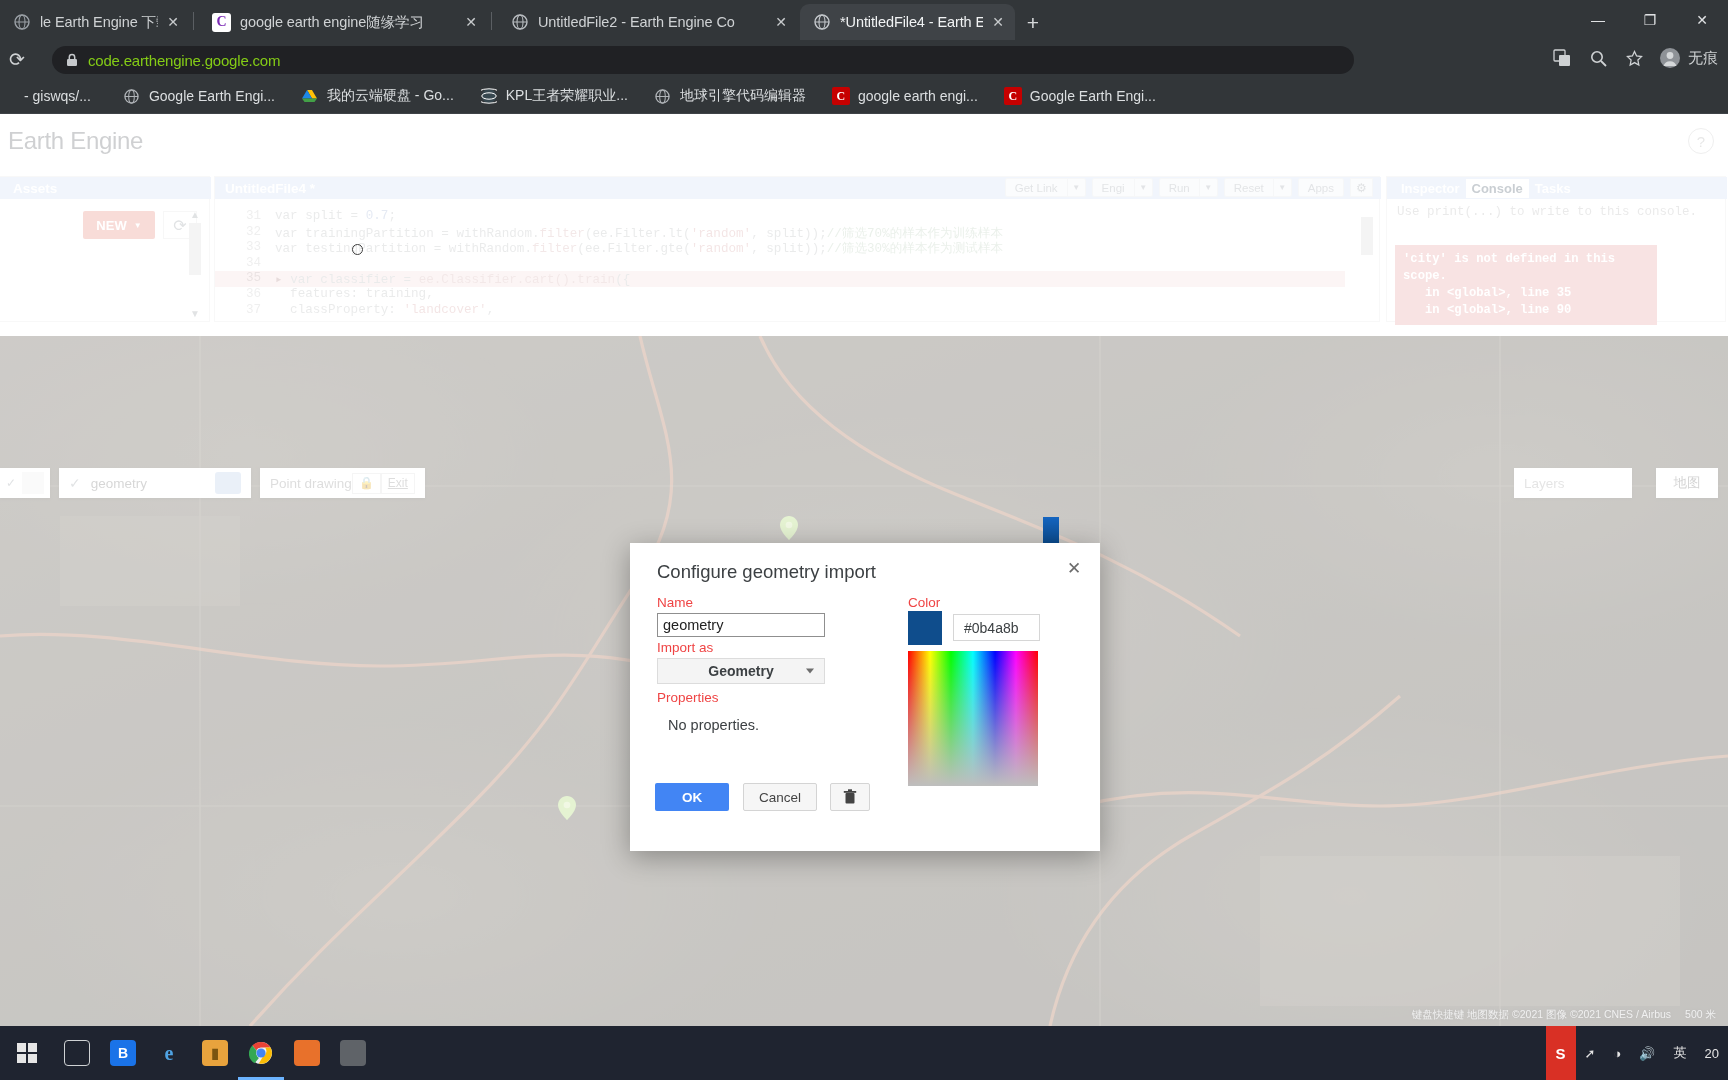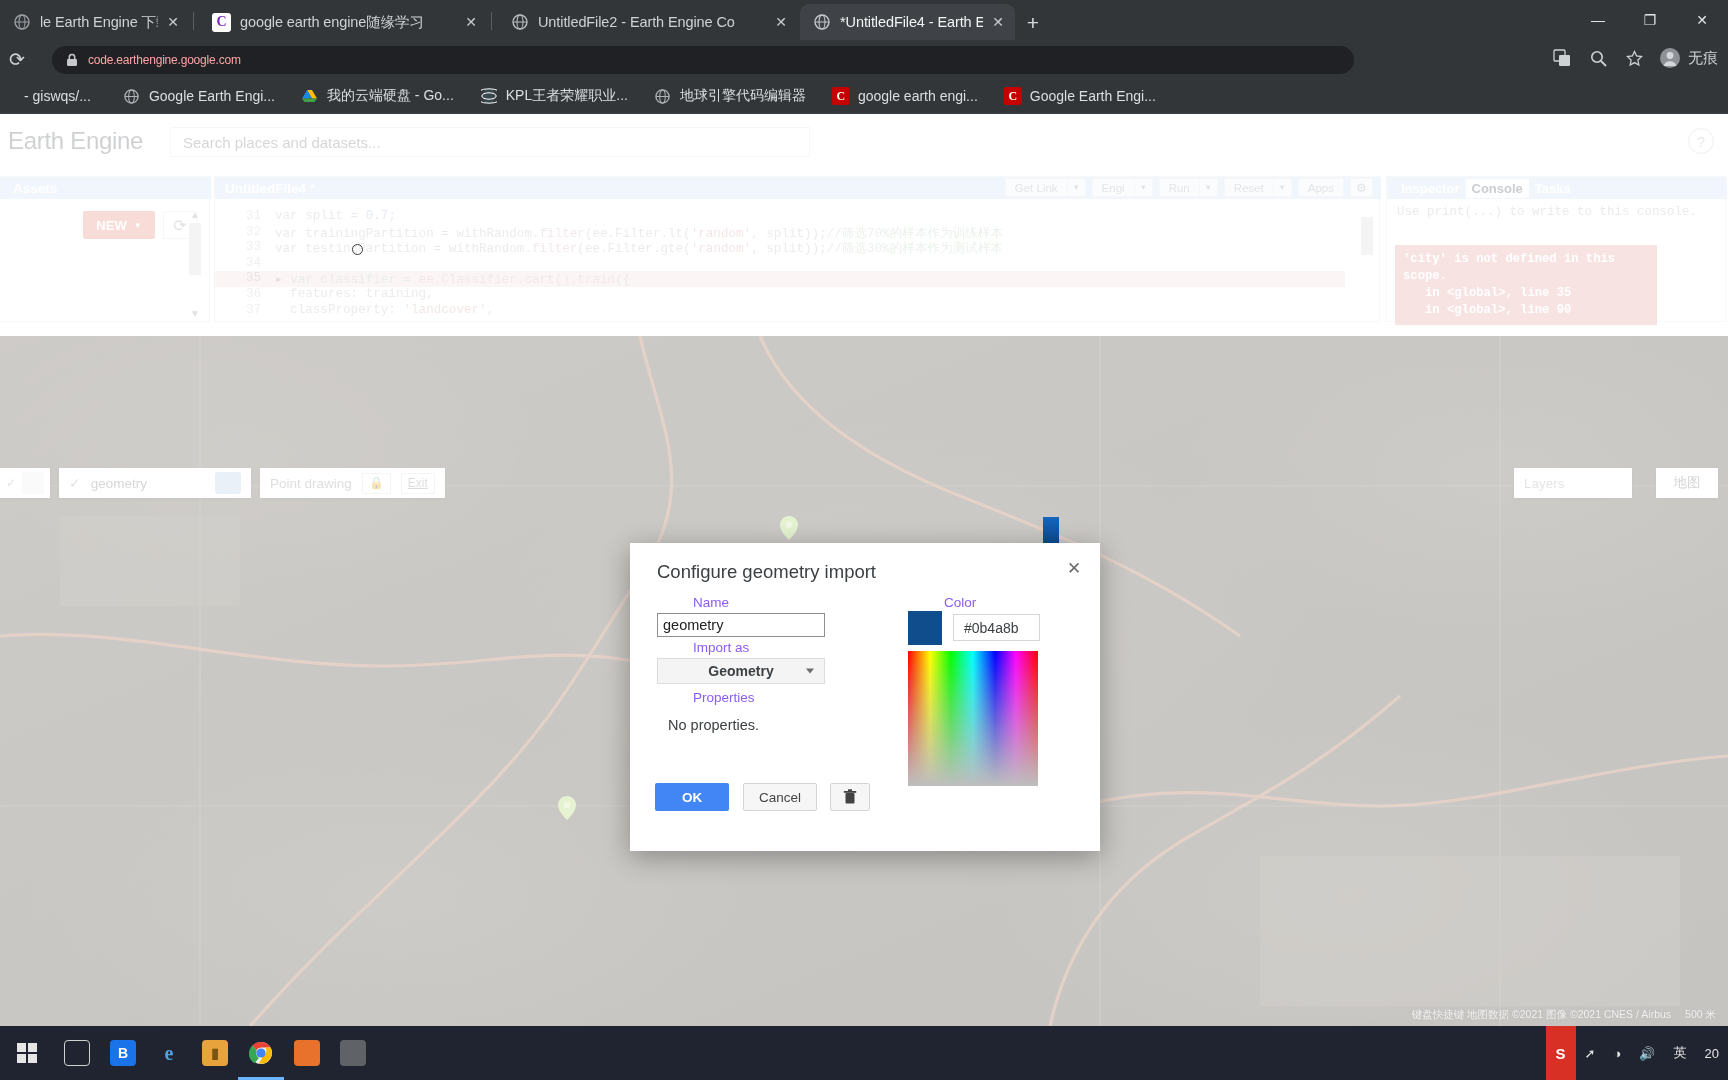--- a/index.html
+++ b/index.html
@@ -69,21 +69,21 @@
     width: 34px; height: 34px; margin-left: 0px;
     display: flex; align-items: center; justify-content: center;
     color: #cfd2d4; font-size: 19px;
   }
   .omnibox {
     position: absolute; left: 52px; top: 6px; width: 1302px; height: 28px;
     background: #202124; border-radius: 14px;
     display: flex; align-items: center; padding: 0 14px;
   }
   .omnibox .lockicon { margin-right: 10px; display:flex; }
-  .omnibox .urltext { color: #fca5a5; font-size: 12px; letter-spacing: -0.2px; }
+  .omnibox .urltext { color: #84cc16; font-size: 15px; letter-spacing: -0.2px; }
   .tb-right {
     position: absolute; right: 0; top: 0; height: 38px;
     display: flex; align-items: flex-start; gap: 0px; padding-right: 4px;
   }
   .tb-right > div {
     width: 36px; height: 36px; display: flex; align-items: center;
     justify-content: center; color: #cfd2d4; font-size: 15px;
   }
   .profile-label { color:#e8eaed; font-size:14px; width:auto !important; padding-right:6px;}
 
@@ -222,21 +222,21 @@
 
   .geom-toolbar {
     position:absolute; left:0; top:354px; display:flex; align-items:center; gap:9px;
   }
   .gt-box { background:#fff; height:30px; display:flex; align-items:center; padding:0 10px; box-shadow:0 1px 3px rgba(0,0,0,.25); }
   .gt-chip { width:22px; height:22px; background:#ededed; }
   .gt-layer { width:192px; justify-content:space-between; }
   .gt-check { color:#9aa0a6; font-size:14px; margin-right:10px; }
   .gt-name { flex:1; font-size:13.5px; color:#777; }
   .gt-swatch { width:26px; height:22px; background:#b9cce8; border-radius:3px; }
-  .gt-draw { gap:10px; }
+  .gt-draw { }
   .gt-draw .t { font-size:13.5px; color:#8e8e8e; }
   .gt-mini { border:1px solid #dcdcdc; height:21px; min-width:26px; display:flex; align-items:center; justify-content:center; font-size:12px; color:#8e8e8e; padding:0 6px;}
 
   .layers-box {
     position:absolute; right:96px; top:354px; width:118px; height:30px;
     background:#fff; display:flex; align-items:center; padding:0 10px;
     font-size:13.5px; color:#a6a6a6; box-shadow:0 1px 3px rgba(0,0,0,.22);
   }
   .maptype-box {
     position:absolute; right:10px; top:354px; width:62px; height:30px;
@@ -258,21 +258,21 @@
     z-index: 50;
   }
   .modal-title {
     position:absolute; left:27px; top:18px; font-size:18.5px; color:#3c4043;
   }
   .modal-close {
     position:absolute; right:14px; top:13px; width:24px; height:24px;
     display:flex; align-items:center; justify-content:center;
     color:#6d6d6d; font-size:17px;
   }
-  .lbl-sm { font-size:13.5px; color:#8b5cf6;margin-left:36px; }
+  .lbl-sm { font-size:13.5px; color:#ef4444; }
   .f-name-label { position:absolute; left:27px; top:52px; }
   .f-name-input {
     position:absolute; left:27px; top:70px; width:168px; height:24px;
     border:1px solid #8f8f8f; font-size:14.5px; color:#222; padding:0 5px;
     font-family:"Liberation Sans", sans-serif; outline:none; background:#fff;
   }
   .f-importas-label { position:absolute; left:27px; top:97px; }
   .f-select {
     position:absolute; left:27px; top:115px; width:168px; height:26px;
     background:#f4f4f4; border:1px solid #dcdcdc;
@@ -558,23 +558,20 @@
         </svg>
 
         <div class="map-attrib">
           <span>键盘快捷键 地图数据 ©2021 图像 ©2021 CNES / Airbus</span>
           <span>500 米</span>
         </div>
       </div>
 
       <div class="ee-header">
         <div class="ee-logo">Earth Engine</div>
-        <div class="ee-search">
-          <input placeholder="Search places and datasets..." style="">
-        </div>
         <div class="ee-help">?</div>
       </div>
       <div class="ee-search-btn">
         <svg width="19" height="19" viewBox="0 0 19 19">
           <circle cx="8" cy="8" r="6" fill="none" stroke="#5b82bf" stroke-width="2"></circle>
             <line x1="12.5" y1="12.5" x2="18" y2="18" stroke="#5b82bf" stroke-width="2.2"></line>
         </svg>
       </div>
       <div class="ee-search-drop">
         <span>▼</span>

